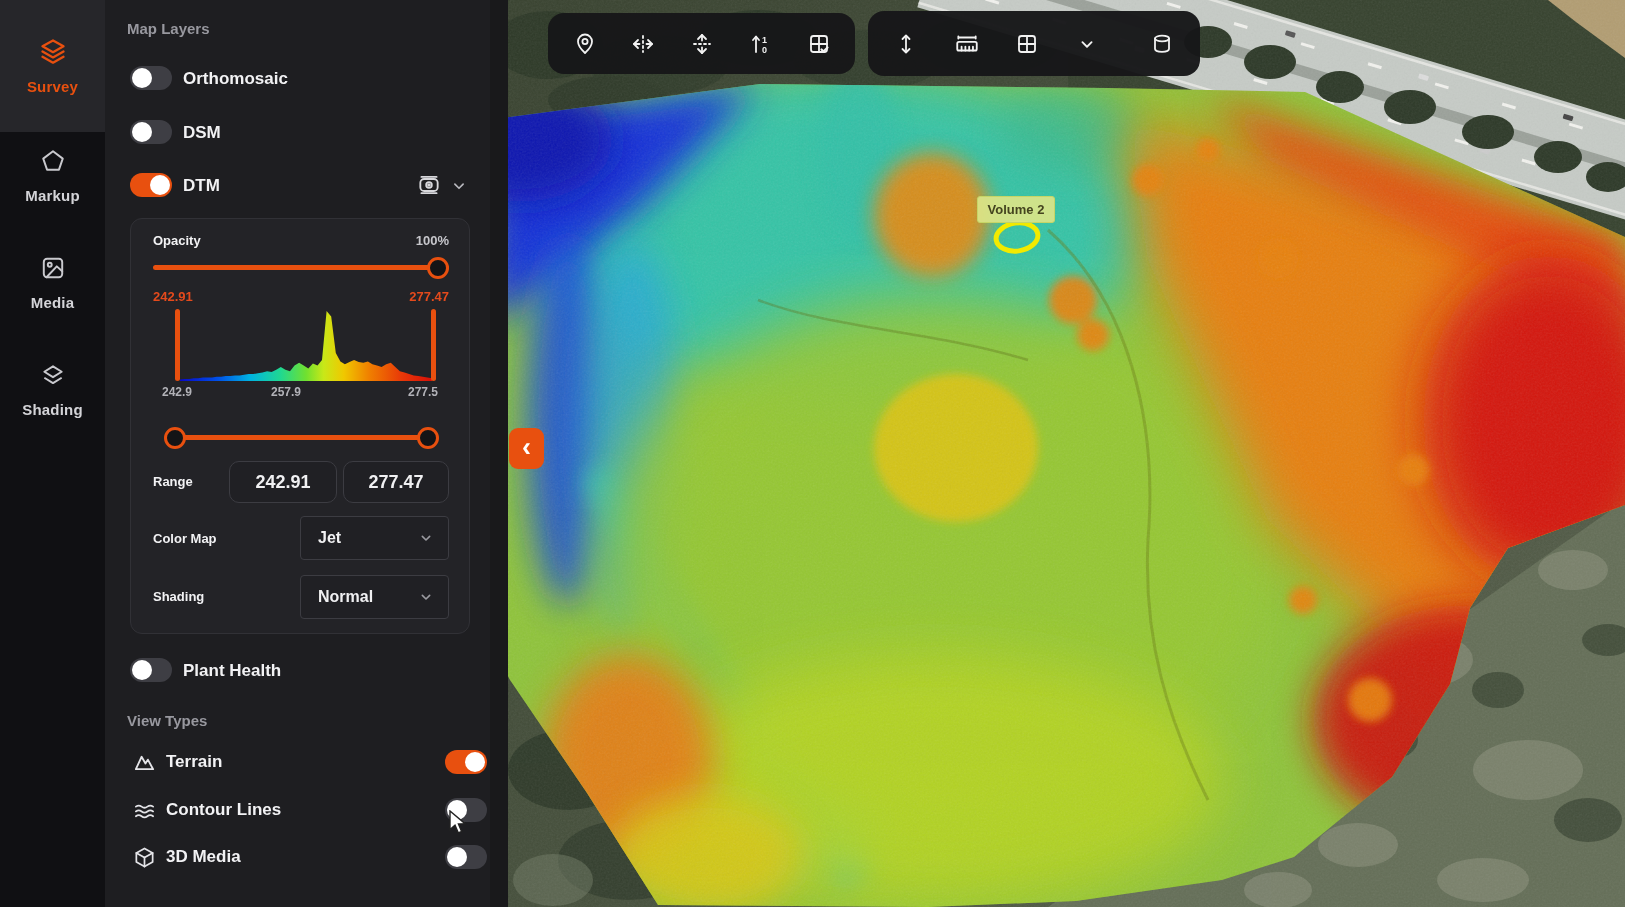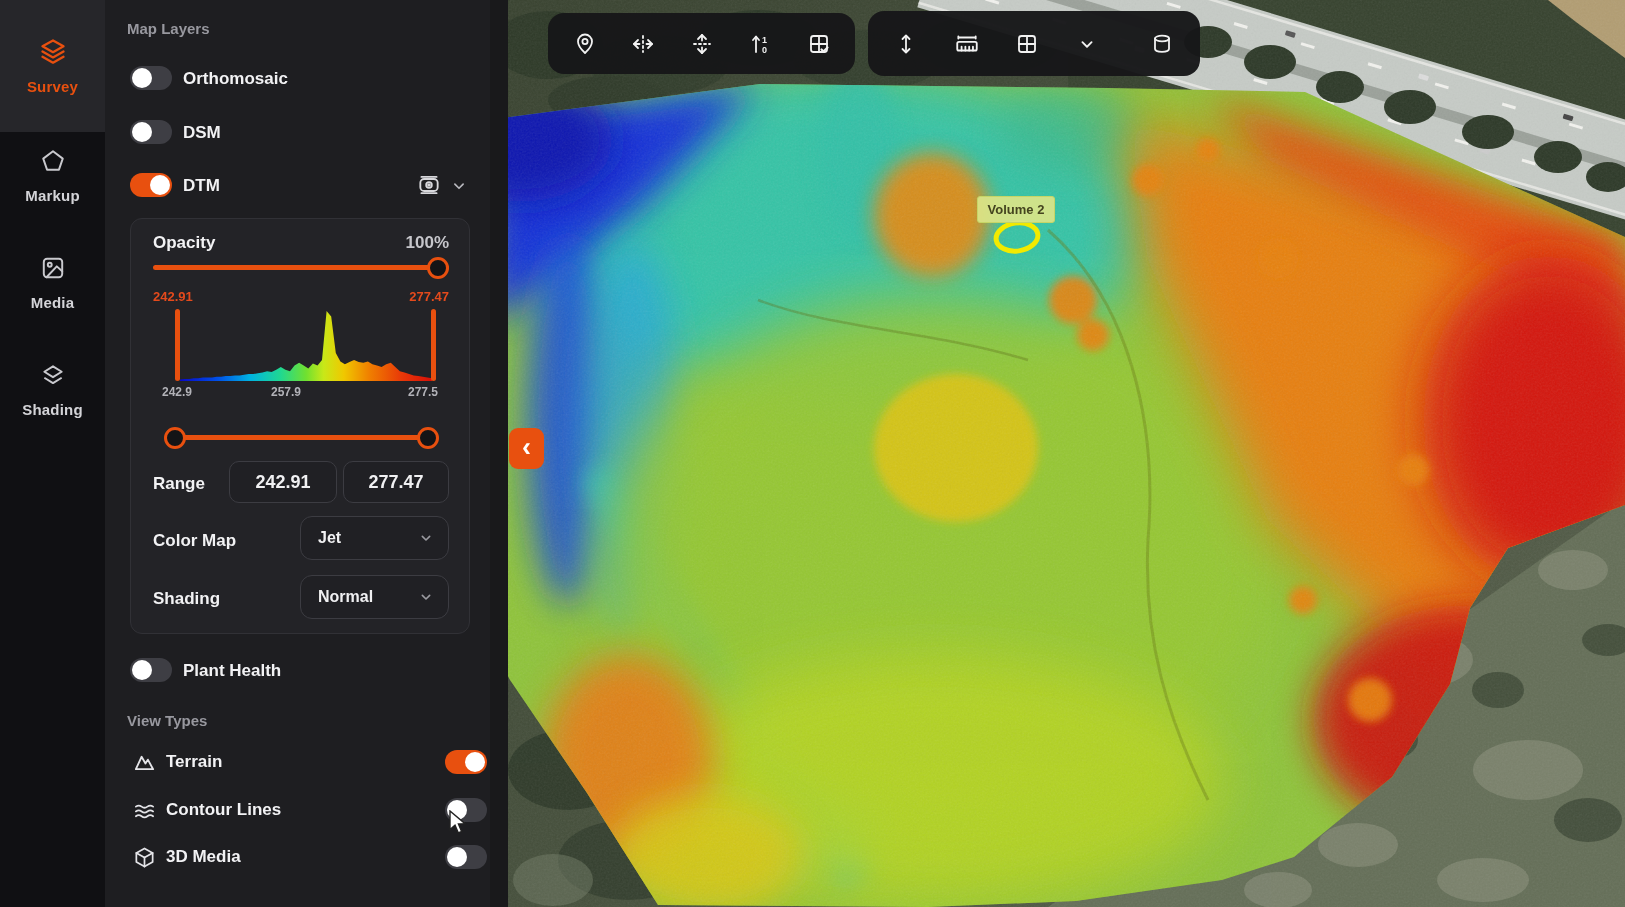--- a/index.html
+++ b/index.html
@@ -22,29 +22,29 @@
   .lrow-label { position:absolute; font-size:17px; font-weight:700; color:#f2f2f4; }
   .toggle { position:absolute; width:42px; height:24px; border-radius:12px; background:#3e3e44; cursor:pointer; }
   .toggle .knob { position:absolute; top:2px; left:2px; width:20px; height:20px; border-radius:50%; background:#fff; }
   .toggle.on { background:#e8500f; }
   .toggle.on .knob { left:auto; right:2px; }
 
   .icon-btn { position:absolute; display:flex; align-items:center; justify-content:center; cursor:pointer; }
 
   
   .card { position:absolute; left:25px; top:218px; width:340px; height:416px; background:#232327; border:1px solid #313136; border-radius:12px; }
-  .card .h-label { position:absolute; font-size:17px; font-weight:700; color:#f2f2f4; }
+  .card .h-label { position:absolute; font-size:13px; font-weight:700; color:#f2f2f4; }
   .card .soft { color:#c6c6cb; font-weight:600; }
   .slider-track { position:absolute; height:5px; border-radius:3px; background:#e8500f; }
   .slider-knob { position:absolute; width:22px; height:22px; border-radius:50%; background:#141416; border:3px solid #e8500f; }
   .hist-handle { position:absolute; width:5px; height:72px; border-radius:3px; background:#e8500f; }
   .hist-minmax { position:absolute; font-size:13px; font-weight:700; color:#e44a1c; }
   .tick { position:absolute; transform:translateX(-50%); font-size:12px; font-weight:600; color:#b2b2b8; }
   .num-box { position:absolute; background:#202024; border:1.5px solid #3c3c42; border-radius:10px; display:flex; align-items:center; justify-content:center; font-size:18px; font-weight:600; color:#f0f0f2; cursor:text; }
-  .dropdown { position:absolute; background:#202024; border:1.5px solid #3c3c42; border-radius:12px; display:flex; align-items:center; justify-content:space-between; padding:0 14px 0 17px; cursor:pointer; }
+  .dropdown { position:absolute; background:#202024; border:1.5px solid #3c3c42; border-radius:4px; display:flex; align-items:center; justify-content:space-between; padding:0 14px 0 17px; cursor:pointer; }
   .dropdown .dval { font-size:16px; font-weight:700; color:#f0f0f2; }
 
   .vt-row-icon { position:absolute; }
 
   
   .gap-strip { position:absolute; left:490px; top:0; width:18px; height:907px; background:#19191b; z-index:6; }
   #map-svg { position:absolute; left:508px; top:0; z-index:1; }
 
   .pill { position:absolute; background:rgba(23,23,25,.97); border-radius:16px; display:flex; align-items:center; justify-content:space-evenly; z-index:5; }
   .pill .tool { width:44px; height:44px; display:flex; align-items:center; justify-content:center; cursor:pointer; border-radius:10px; }

